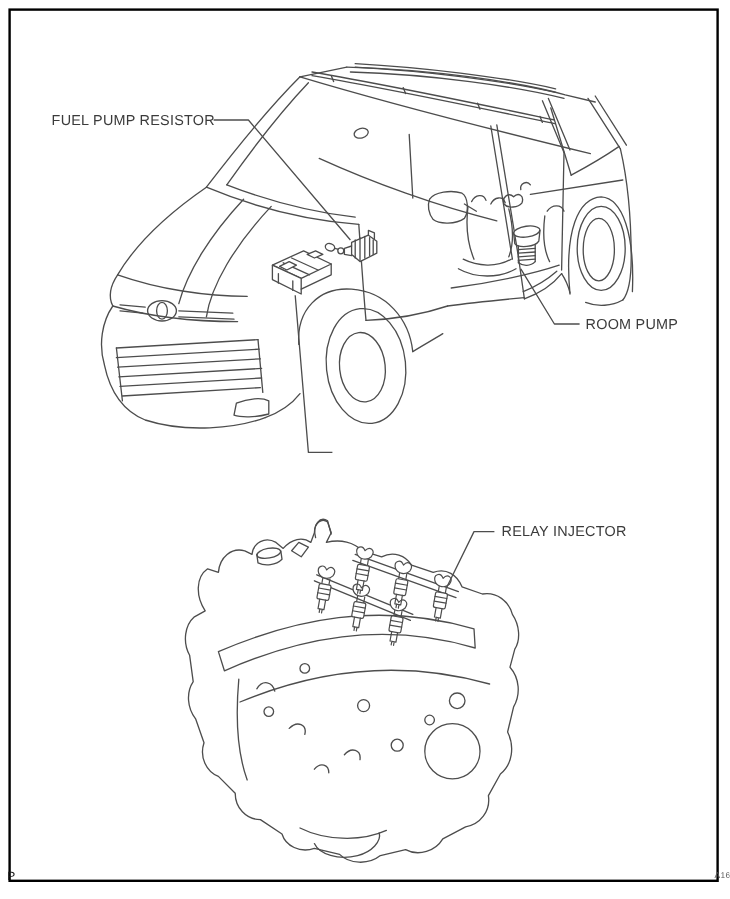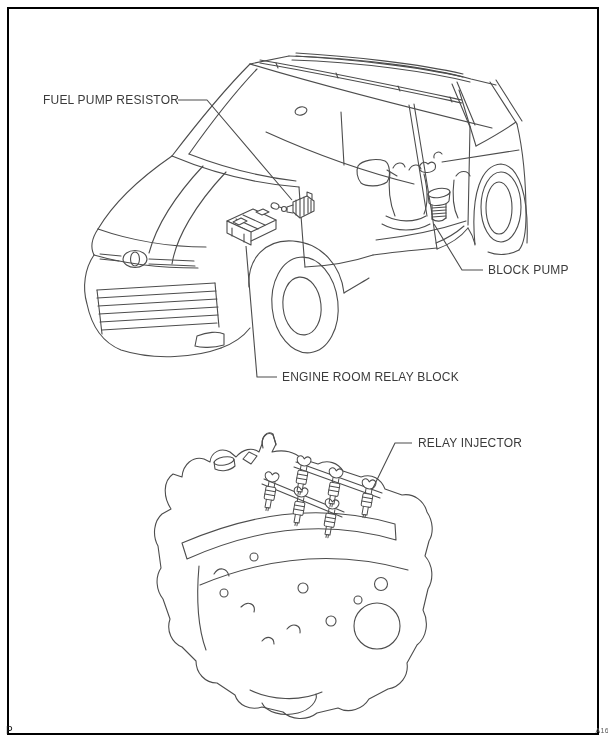--- a/index.html
+++ b/index.html
@@ -210,23 +210,22 @@
     <g stroke="#4d4d4d" fill="none" stroke-width="1.1" stroke-linejoin="round">
       <path d="M178,100 L207,100 L292,200"></path>
       <path d="M483,270 L462,270 L434,224"></path>
       <path d="M277,377 L257,377 L246,246"></path>
       <path d="M412,443 L395,443 L372,490"></path>
     </g>
   </svg>
 
   <div class="callout" style="left:43px;top:93px;">FUEL PUMP RESISTOR</div>
 
-  <div class="callout" style="left:488px;top:263px;">BLOCK PUMP</div>
-
-  <div class="callout" style="left:282px;top:370px;">ENGINE ROOM RELAY BLOCK</div>
+  <div class="callout" style="left:488px;top:263px;">ROOM PUMP</div>
+
 
   <div class="callout" style="left:418px;top:436px;">RELAY INJECTOR</div>
 
   <div class="page-marker">P</div>
 
   <div class="figure-code">A162578E01</div>
 
 </div>
 
 </body></html>

